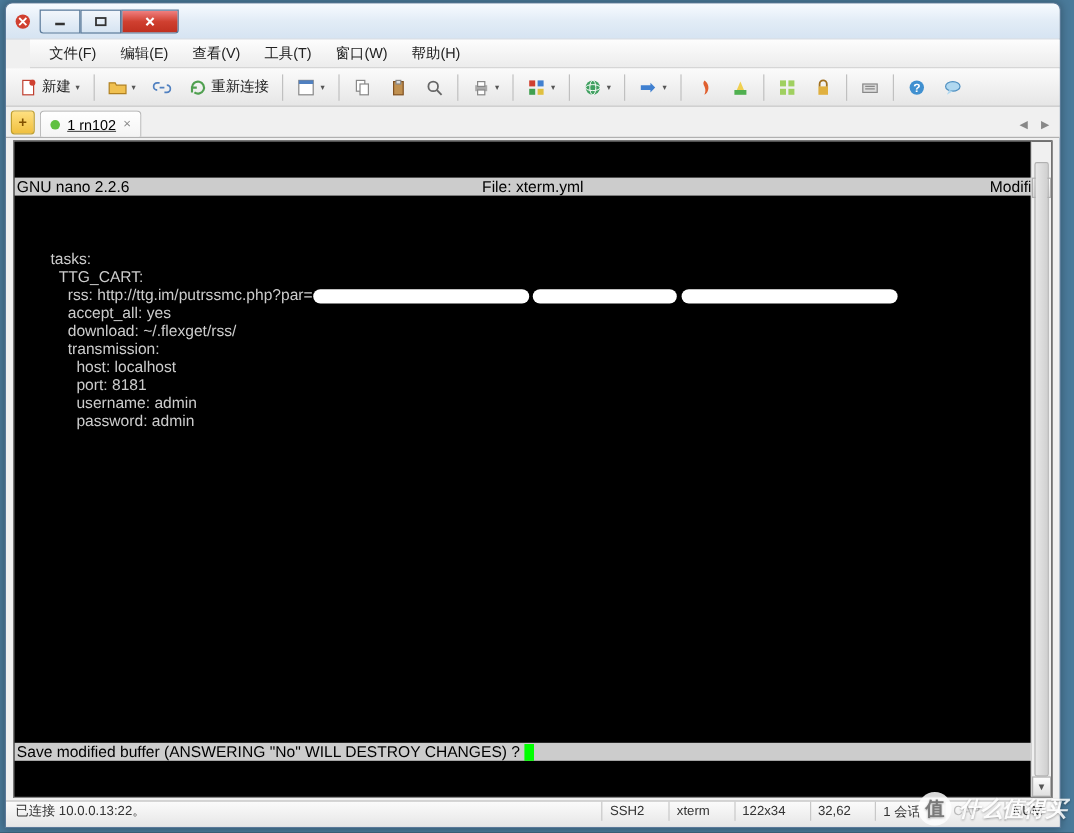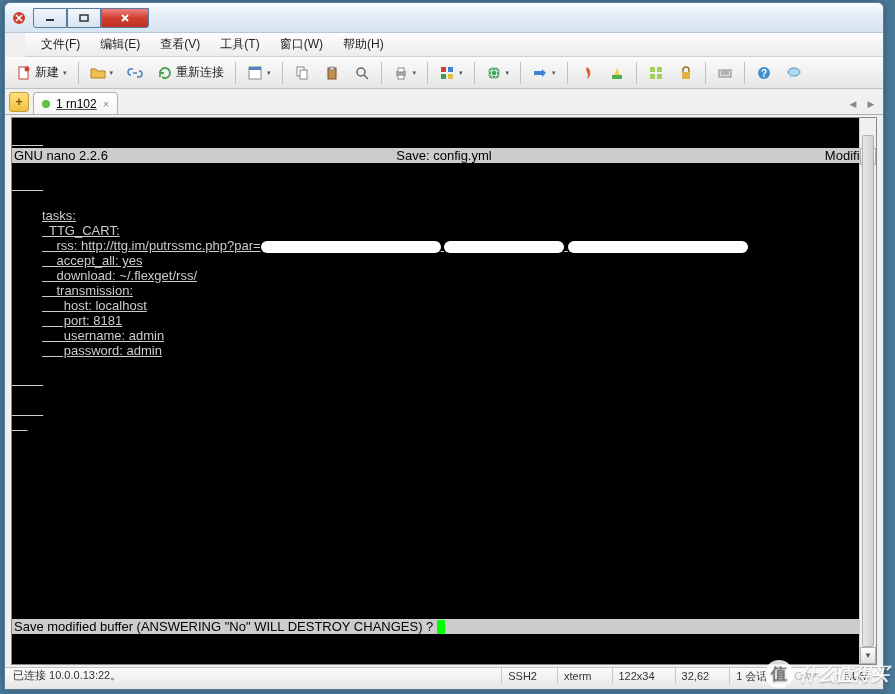--- a/index.html
+++ b/index.html
@@ -27,21 +27,21 @@
 .tb-icon { width: 16px; height: 16px; display: flex; align-items: center; justify-content: center; }
 
 .tabbar { height: 26px; background: #f0f0f0; border-bottom: 1px solid #b0b0b0; display: flex; align-items: flex-end; padding: 0 4px; }
 .tab-add { width: 20px; height: 20px; background: linear-gradient(#ffe080,#f0c040); border: 1px solid #c0a030; border-radius: 3px; display: flex; align-items: center; justify-content: center; margin-right: 4px; cursor: pointer; font-size: 12px; color: #805000; font-weight: bold; margin-bottom: 2px; }
 .tab { height: 22px; background: linear-gradient(#fff,#f4f4f4); border: 1px solid #b0b0b0; border-bottom: none; border-radius: 4px 4px 0 0; display: flex; align-items: center; padding: 0 8px; gap: 6px; font-size: 12px; cursor: pointer; }
 .tab-dot { width: 8px; height: 8px; border-radius: 50%; background: #60c040; }
 .tab-close { font-size: 11px; color: #888; cursor: pointer; }
 .tab-nav { margin-left: auto; display: flex; gap: 2px; margin-bottom: 2px; }
 .tab-nav-btn { width: 16px; height: 16px; font-size: 9px; color: #888; display: flex; align-items: center; justify-content: center; cursor: pointer; }
 
-.terminal { flex: 1; background: #000; color: #cccccc; font-family: "Consolas", "Courier New", monospace; font-size: 13px; line-height: 15px; margin: 2px 6px; border: 1px solid #888; overflow: hidden; position: relative; white-space: pre; text-decoration: underline; }
+.terminal { flex: 1; background: #000; color: #cccccc; font-family: "Consolas", "Courier New", monospace; font-size: 13px; line-height: 15px; margin: 2px 6px; border: 1px solid #888; overflow: hidden; position: relative; white-space: pre; }
 .term-header { background: #cccccc; color: #000; display: flex; padding: 0 2px; height: 15px; }
 .term-header-left { }
 .term-header-center { position: absolute; left: 50%; transform: translateX(-50%); }
 .term-header-right { margin-left: auto; }
 .term-body { padding: 0 2px; margin-left: 28px; }
 .redact { display:inline-block; background:#fff; border-radius:8px; height:12px; vertical-align:middle; }
 .term-prompt { position: absolute; bottom: 30px; left: 0; right: 0; background: #cccccc; color: #000; padding: 0 2px; height: 15px; }
 .term-cursor-blk { display:inline-block; width:8px; height:14px; background:#00ff00; vertical-align: bottom; }
 .term-footer { position: absolute; bottom: 0; left: 0; right: 0; color: #ccc; padding: 0 2px; height: 30px; }
 .term-key { background:#cccccc; color:#000; padding:0 1px; }
@@ -286,21 +286,21 @@
     </div>
     <div class="tab-nav">
       <span class="tab-nav-btn">◀</span>
       <span class="tab-nav-btn">▶</span>
     </div>
   </div>
 
   <div class="terminal">
     <div class="term-header">
       <span class="term-header-left">GNU nano 2.2.6</span>
-      <span class="term-header-center">Save: config.yml</span>
+      <span class="term-header-center">File: xterm.yml</span>
       <span class="term-header-right">Modified</span>
     </div>
     <div class="term-body"><span>
 tasks:
   TTG_CART:
     rss: http://ttg.im/putrssmc.php?par=</span><span class="redact" style="width:180px"></span> <span class="redact" style="width:120px"></span> <span class="redact" style="width:180px"></span>
 <span>    accept_all: yes
     download: ~/.flexget/rss/
     transmission:
       host: localhost

